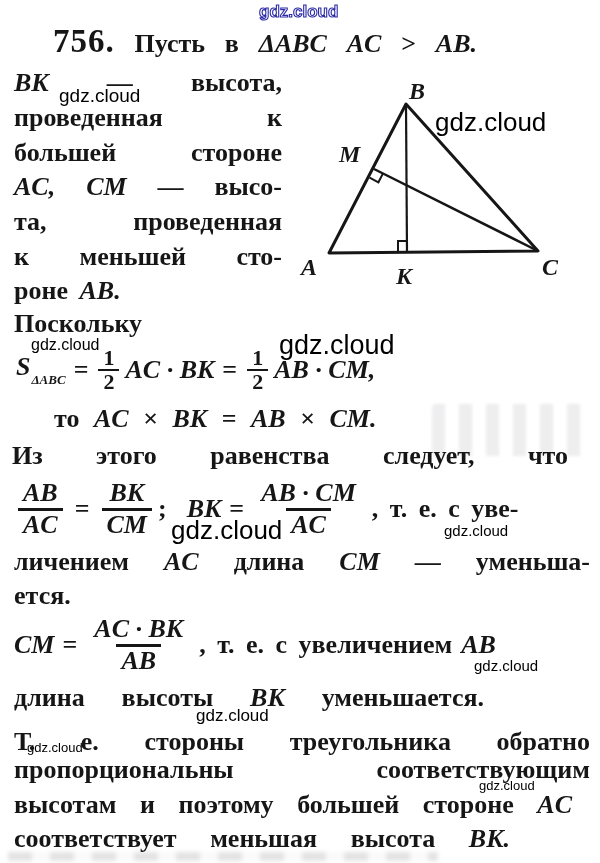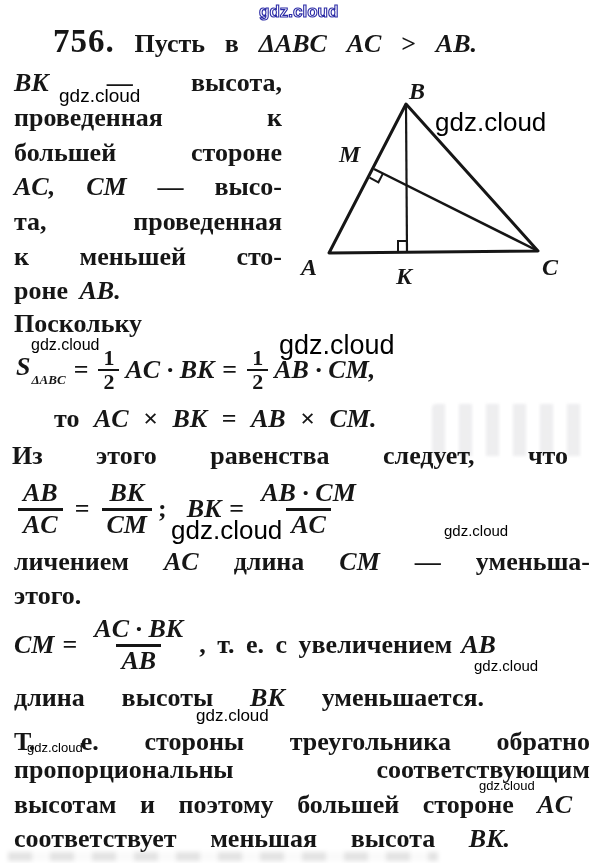--- a/index.html
+++ b/index.html
@@ -110,24 +110,25 @@
         <span class="fnum m">BK</span>
         <span class="fden m">CM</span>
       </span>
     <span class="semi">;</span>
     <span class="m">BK</span>
     <span class="op">=</span>
     <span class="frac">
         <span class="fnum m">AB · CM</span>
         <span class="fden m">AC</span>
       </span>
+    <span class="tail">, т. е. с уве-</span>
   </div>
 
   <div class="line just" style="top:546px;left:14px;width:576px;"><span class="">личением</span> <span class="m">AC</span> <span class="">длина</span> <span class="m">CM</span> <span class="">—</span> <span class="">уменьша-</span></div>
-  <div class="line" style="top:580px;left:14px;"><span class="">этого.</span></div>
+  <div class="line" style="top:580px;left:14px;"><span class="">ется.</span></div>
 
   <div class="frow" style="top:612px;left:14px;height:66px;">
     <span class="m">CM</span>
     <span class="op">=</span>
     <span class="frac">
         <span class="fnum m">AC · BK</span>
         <span class="fden m">AB</span>
       </span>
     <span class="tail">, т. е. с увеличением</span>
     <span class="m" style="margin-left:9px;">AB</span>

